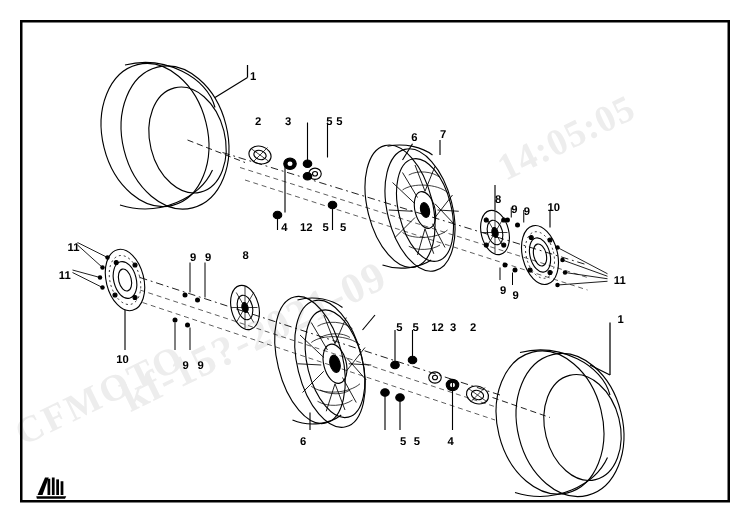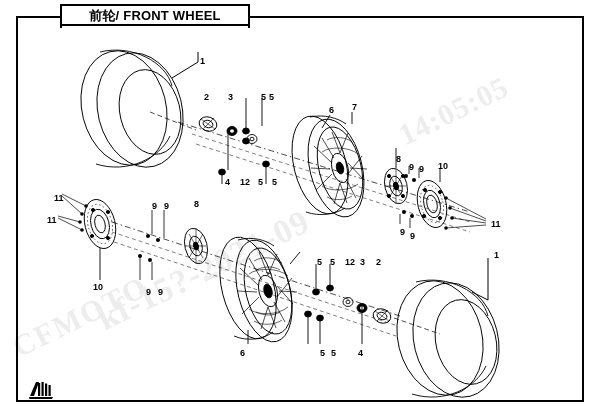--- a/index.html
+++ b/index.html
@@ -35,25 +35,20 @@
 <body>
 
 <div id="sheet">
 
   <div class="wm" id="wm-cf">CFMOTO</div>
   <div class="wm" id="wm-code">kf-15?-2021-09</div>
   <div class="wm" id="wm-time">14:05:05</div>
 
   <div id="frame"></div>
 
-  <div id="titlebox">
-    <div class="tl"></div>
-    <div class="tr"></div>
-    <div id="title">前轮/ FRONT WHEEL</div>
-  </div>
 
   <svg class="draw" viewBox="0 0 600 418">
     <g fill="none" stroke="#000" stroke-width="0.9">
 
       <g>
         <ellipse cx="124" cy="108" rx="42" ry="58" transform="rotate(-14 124 108)"></ellipse>
         <ellipse cx="140" cy="110" rx="42" ry="58" transform="rotate(-14 140 110)"></ellipse>
         <ellipse cx="150" cy="112" rx="30" ry="43" transform="rotate(-14 150 112)"></ellipse>
         <path d="M100 52 C132 44 166 62 172 86"></path>
         <path d="M96 164 C128 174 160 158 170 136"></path>

